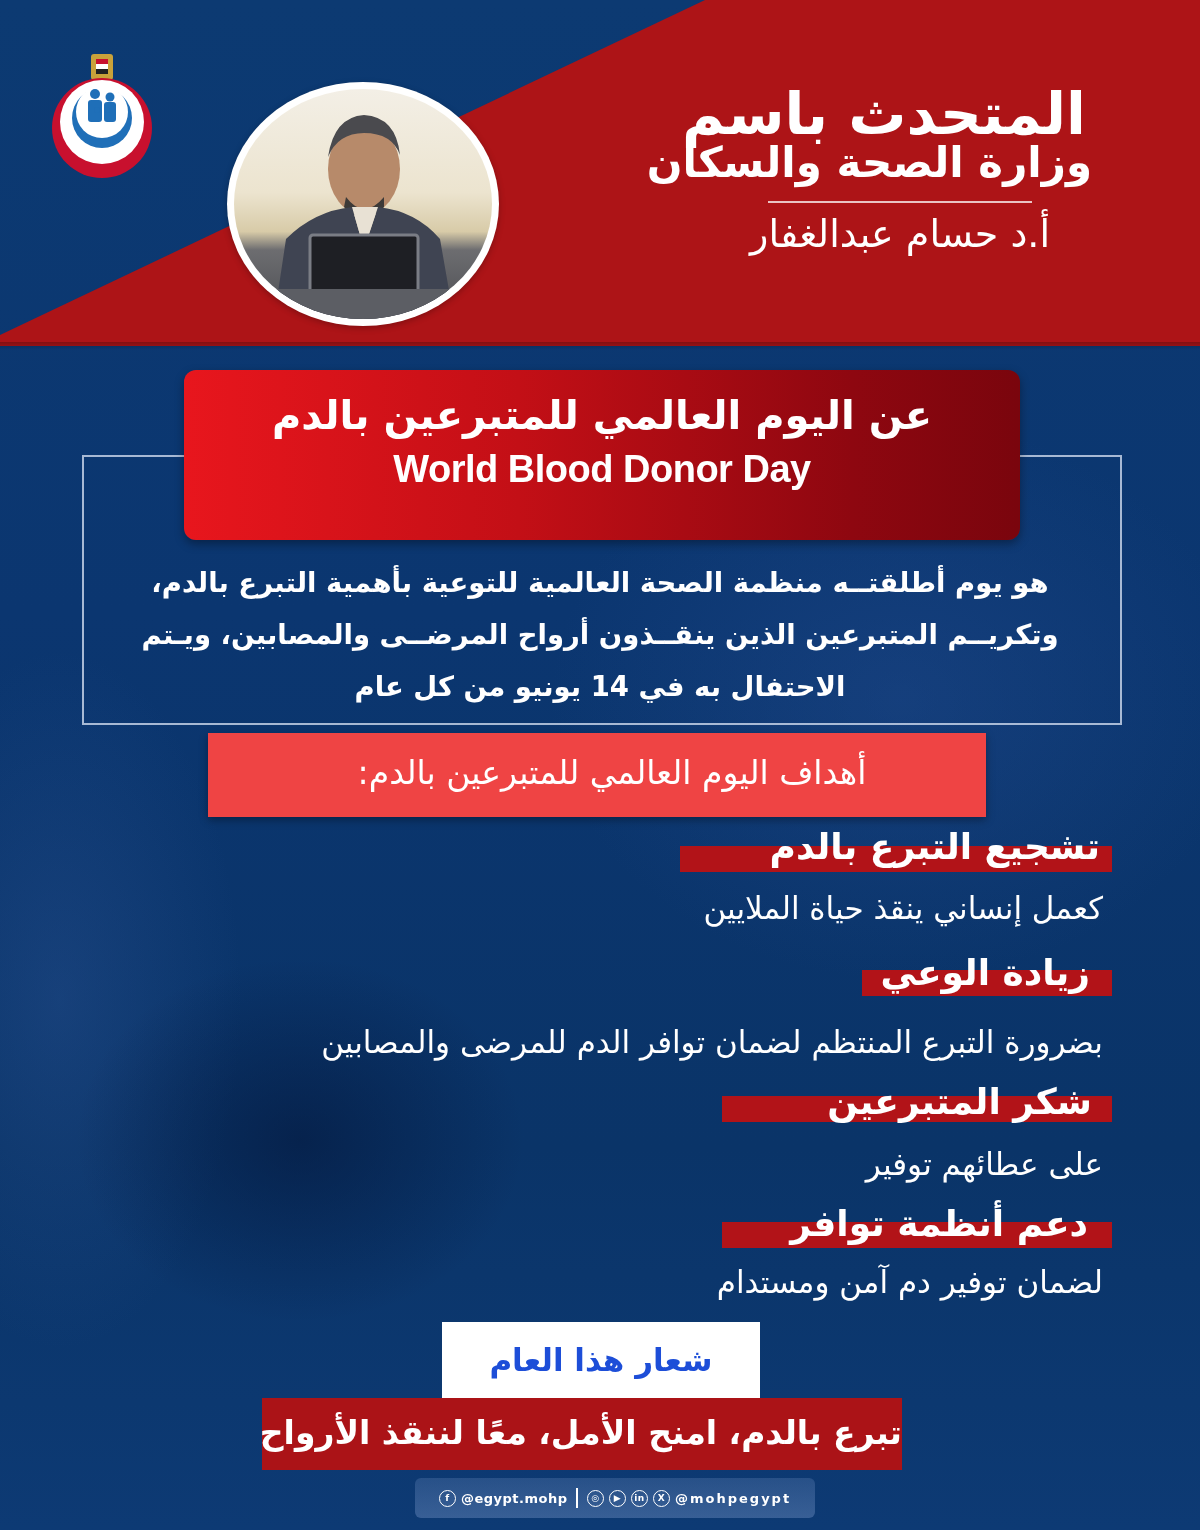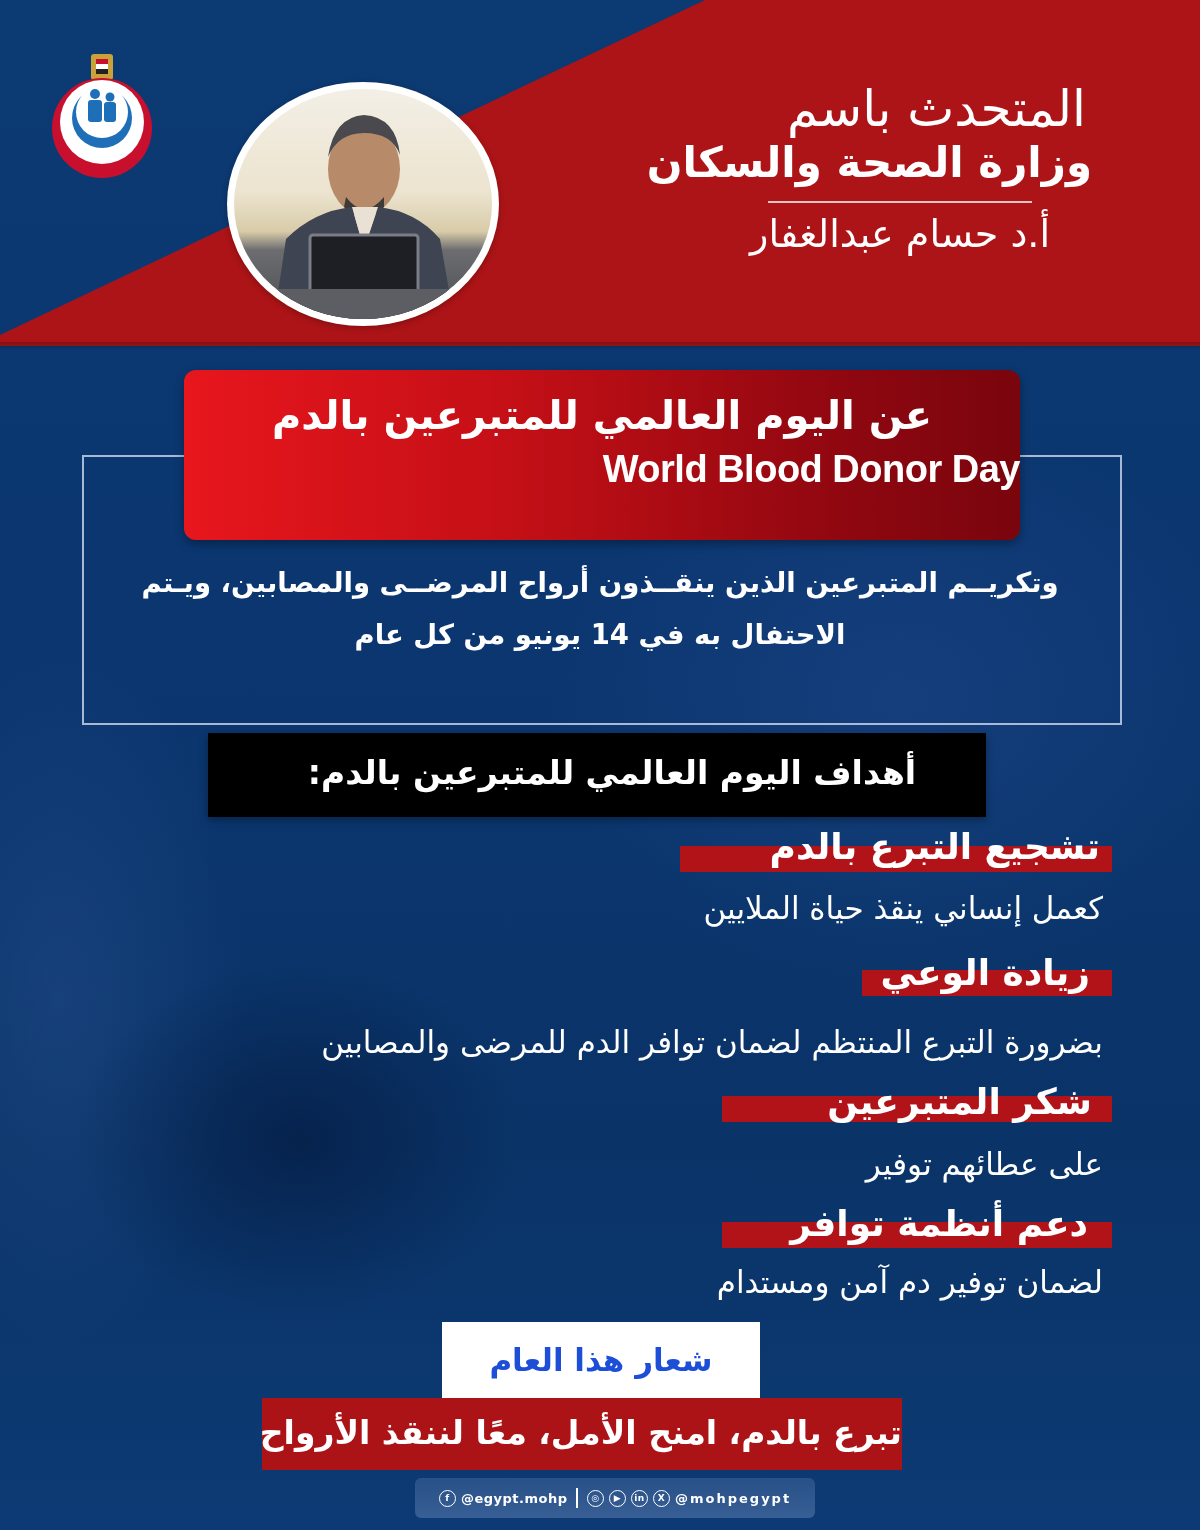--- a/index.html
+++ b/index.html
@@ -37,21 +37,21 @@
     box-shadow: 0 2px 6px rgba(0,0,0,0.25);
   }
   .photo-inner {
     width: 100%; height: 100%; border-radius: 50%; overflow: hidden;
     background: linear-gradient(180deg, #f3efe6 0%, #ece4cf 45%, #d8cba8 62%, #6d6d70 70%, #4b4d52 100%);
     position: relative;
   }
   
   .h-title {
     position: absolute; right: 114px; top: 80px;
-    font-size: 50px; font-weight: normal; direction: rtl; white-space: nowrap;
+    font-size: 58px; font-weight: bold; direction: rtl; white-space: nowrap;
   }
   .h-sub {
     position: absolute; right: 108px; top: 138px;
     font-size: 42px; font-weight: bold; direction: rtl; white-space: nowrap;
   }
   .h-rule { position: absolute; left: 768px; top: 201px; width: 264px; height: 2px; background: rgba(255,255,255,0.75); }
   .h-name {
     position: absolute; right: 150px; top: 212px;
     font-size: 38px; direction: rtl; white-space: nowrap;
   }
@@ -61,32 +61,32 @@
     border: 2px solid rgba(220,230,245,0.75);
   }
   .title-banner {
     position: absolute; left: 184px; top: 370px; width: 836px; height: 170px;
     border-radius: 12px;
     background: linear-gradient(90deg, #e8161d 0%, #c30f16 40%, #8e0710 80%, #7a050d 100%);
     box-shadow: 0 4px 10px rgba(0,0,0,0.35);
     text-align: center;
   }
   .title-ar { font-size: 40px; font-weight: bold; direction: rtl; padding-top: 22px; white-space: nowrap; }
-  .title-en { font-family: "Liberation Sans", sans-serif; font-weight: bold; font-size: 38px; margin-top: 10px; letter-spacing: -0.5px; text-align: right; }
+  .title-en { font-family: "Liberation Sans", sans-serif; font-weight: bold; font-size: 38px; margin-top: 10px; letter-spacing: -0.5px; }
   
   .intro {
     position: absolute; left: 95px; top: 556px; width: 1010px;
     direction: rtl; text-align: center; font-size: 27.5px; font-weight: bold; line-height: 52px;
   }
   .intro div { white-space: nowrap; }
   
   .goals-head {
     position: absolute; left: 208px; top: 733px; width: 778px; height: 84px;
-    background: #000000; box-shadow: 0 3px 8px rgba(0,0,0,0.35);
-    direction: rtl; text-align: center; font-size: 33px; font-weight: bold; line-height: 80px;
+    background: #ef4444; box-shadow: 0 3px 8px rgba(0,0,0,0.35);
+    direction: rtl; text-align: center; font-size: 33px; font-weight: normal; line-height: 80px;
     padding-left: 30px;
   }
   
   .goal-bar { position: absolute; background: #b21318; height: 26px; }
   .goal-title {
     position: absolute; direction: rtl; font-size: 36px; font-weight: bold; white-space: nowrap;
   }
   .goal-desc {
     position: absolute; direction: rtl; font-size: 31px; font-weight: normal; white-space: nowrap;
   }
@@ -167,20 +167,21 @@
 <div class="h-rule"></div>
 <div class="h-name">أ.د حسام عبدالغفار</div>
 
 <div class="frame"></div>
 <div class="title-banner">
   <div class="title-ar">عن اليوم العالمي للمتبرعين بالدم</div>
   <div class="title-en">World Blood Donor Day</div>
 </div>
 
 <div class="intro">
+  <div>هو يوم أطلقتــه منظمة الصحة العالمية للتوعية بأهمية التبرع بالدم،</div>
   <div>وتكريــم المتبرعين الذين ينقــذون أرواح المرضــى والمصابين، ويـتم</div>
   <div>الاحتفال به في 14 يونيو من كل عام</div>
 </div>
 
 <div class="goals-head">أهداف اليوم العالمي للمتبرعين بالدم:</div>
 
 <div class="goal-bar" style="left:680px; top:846px; width:432px;"></div>
 <div class="goal-title" style="right:100px; top:826px;">تشجيع التبرع بالدم</div>
 <div class="goal-desc" style="right:97px; top:890px;">كعمل إنساني ينقذ حياة الملايين</div>
 

